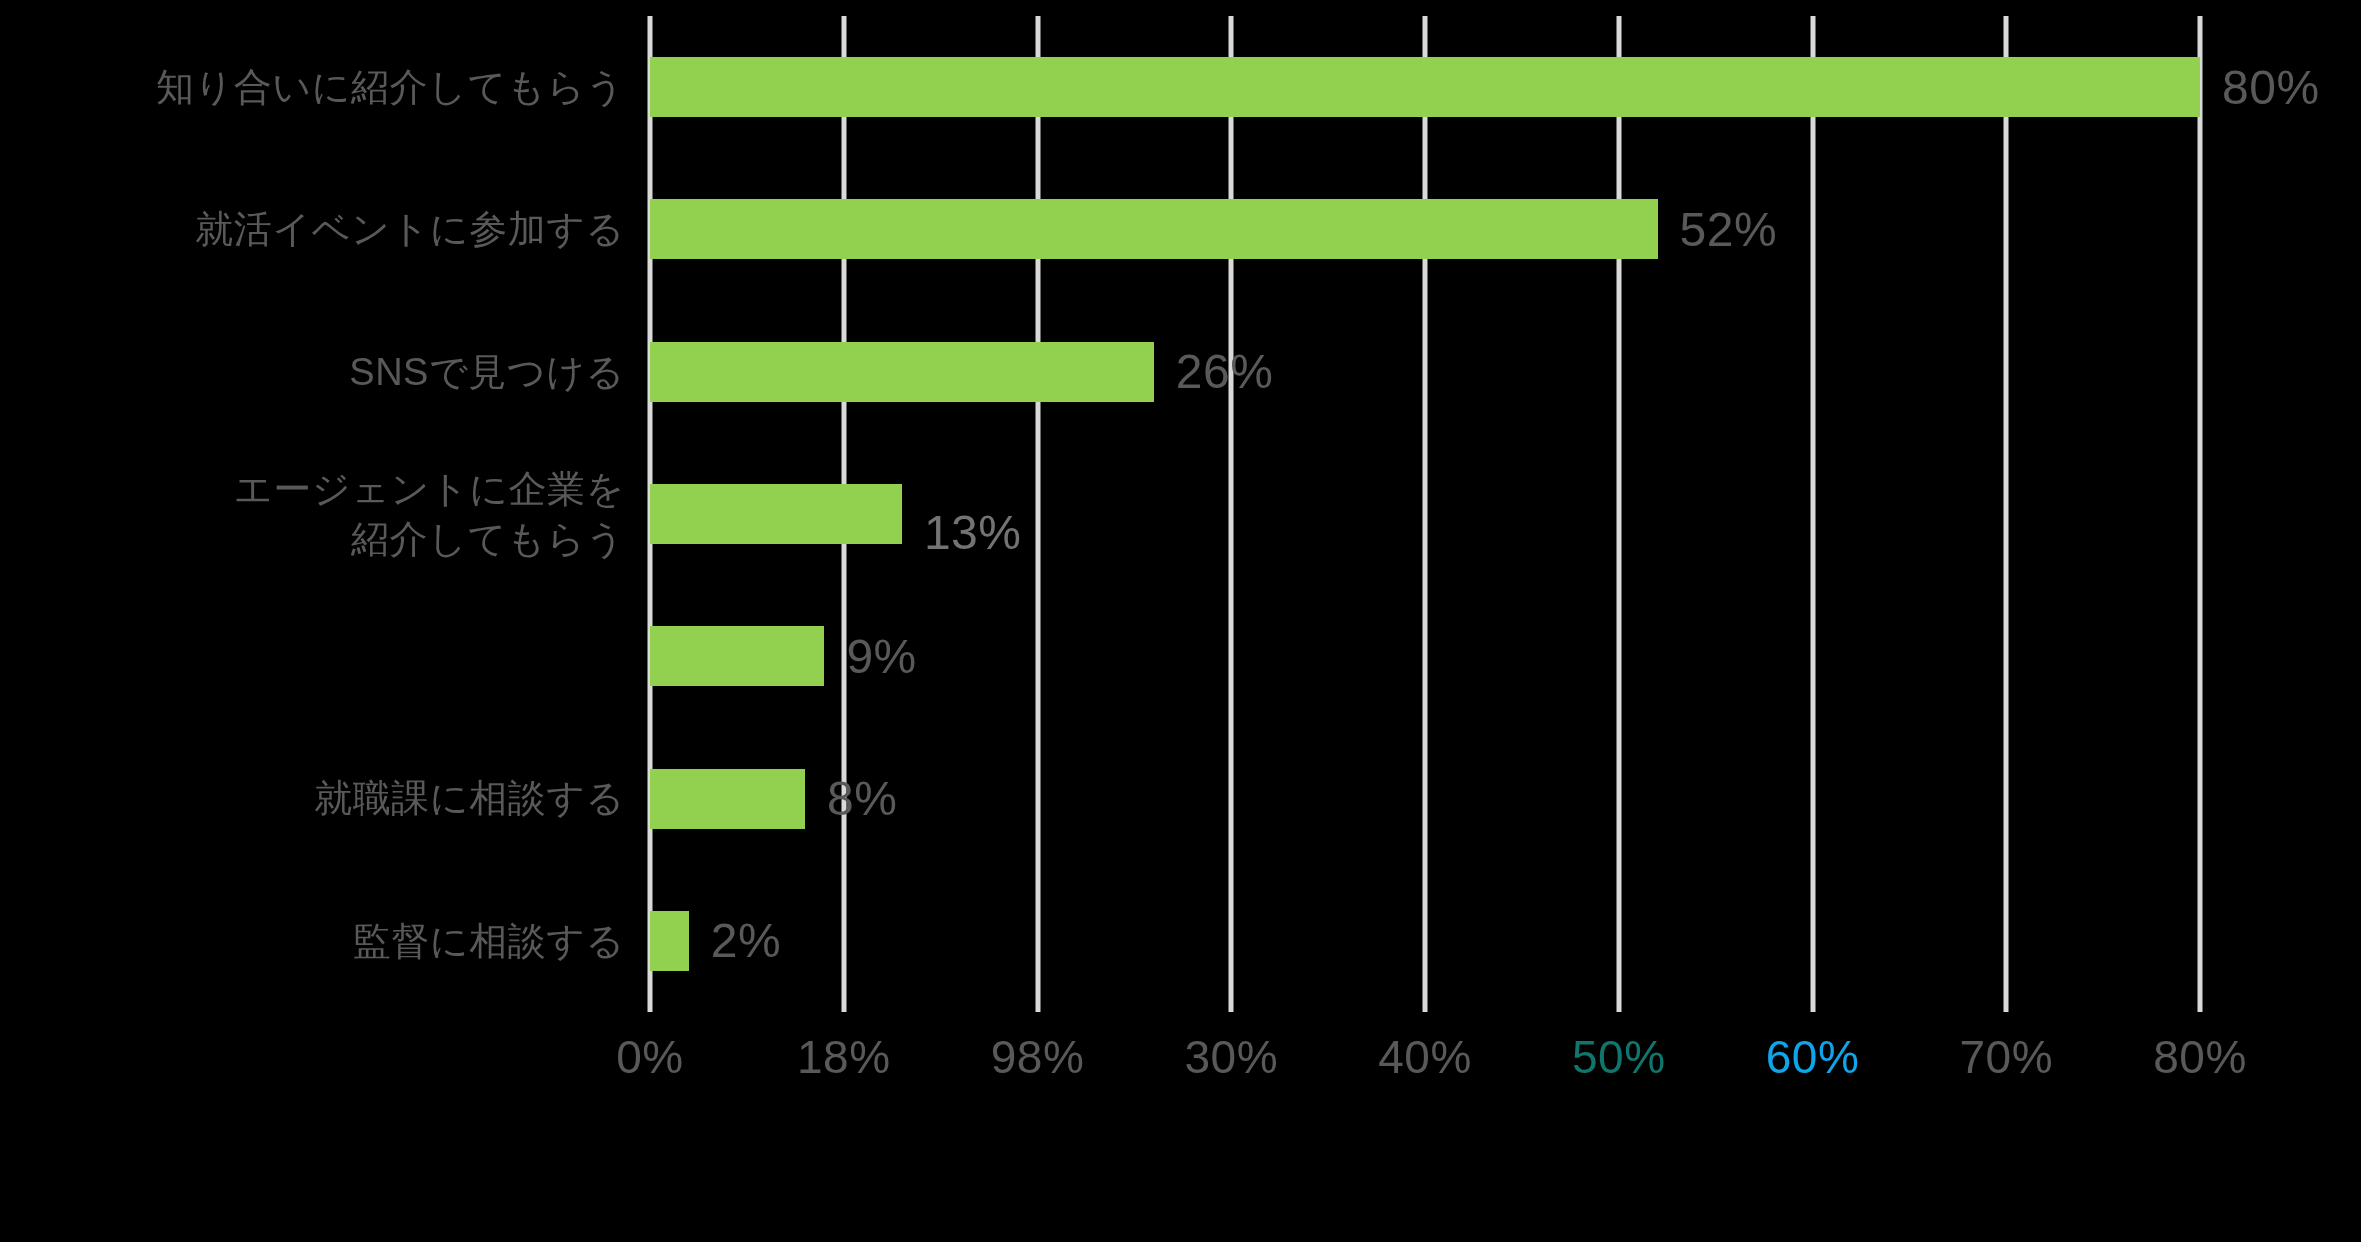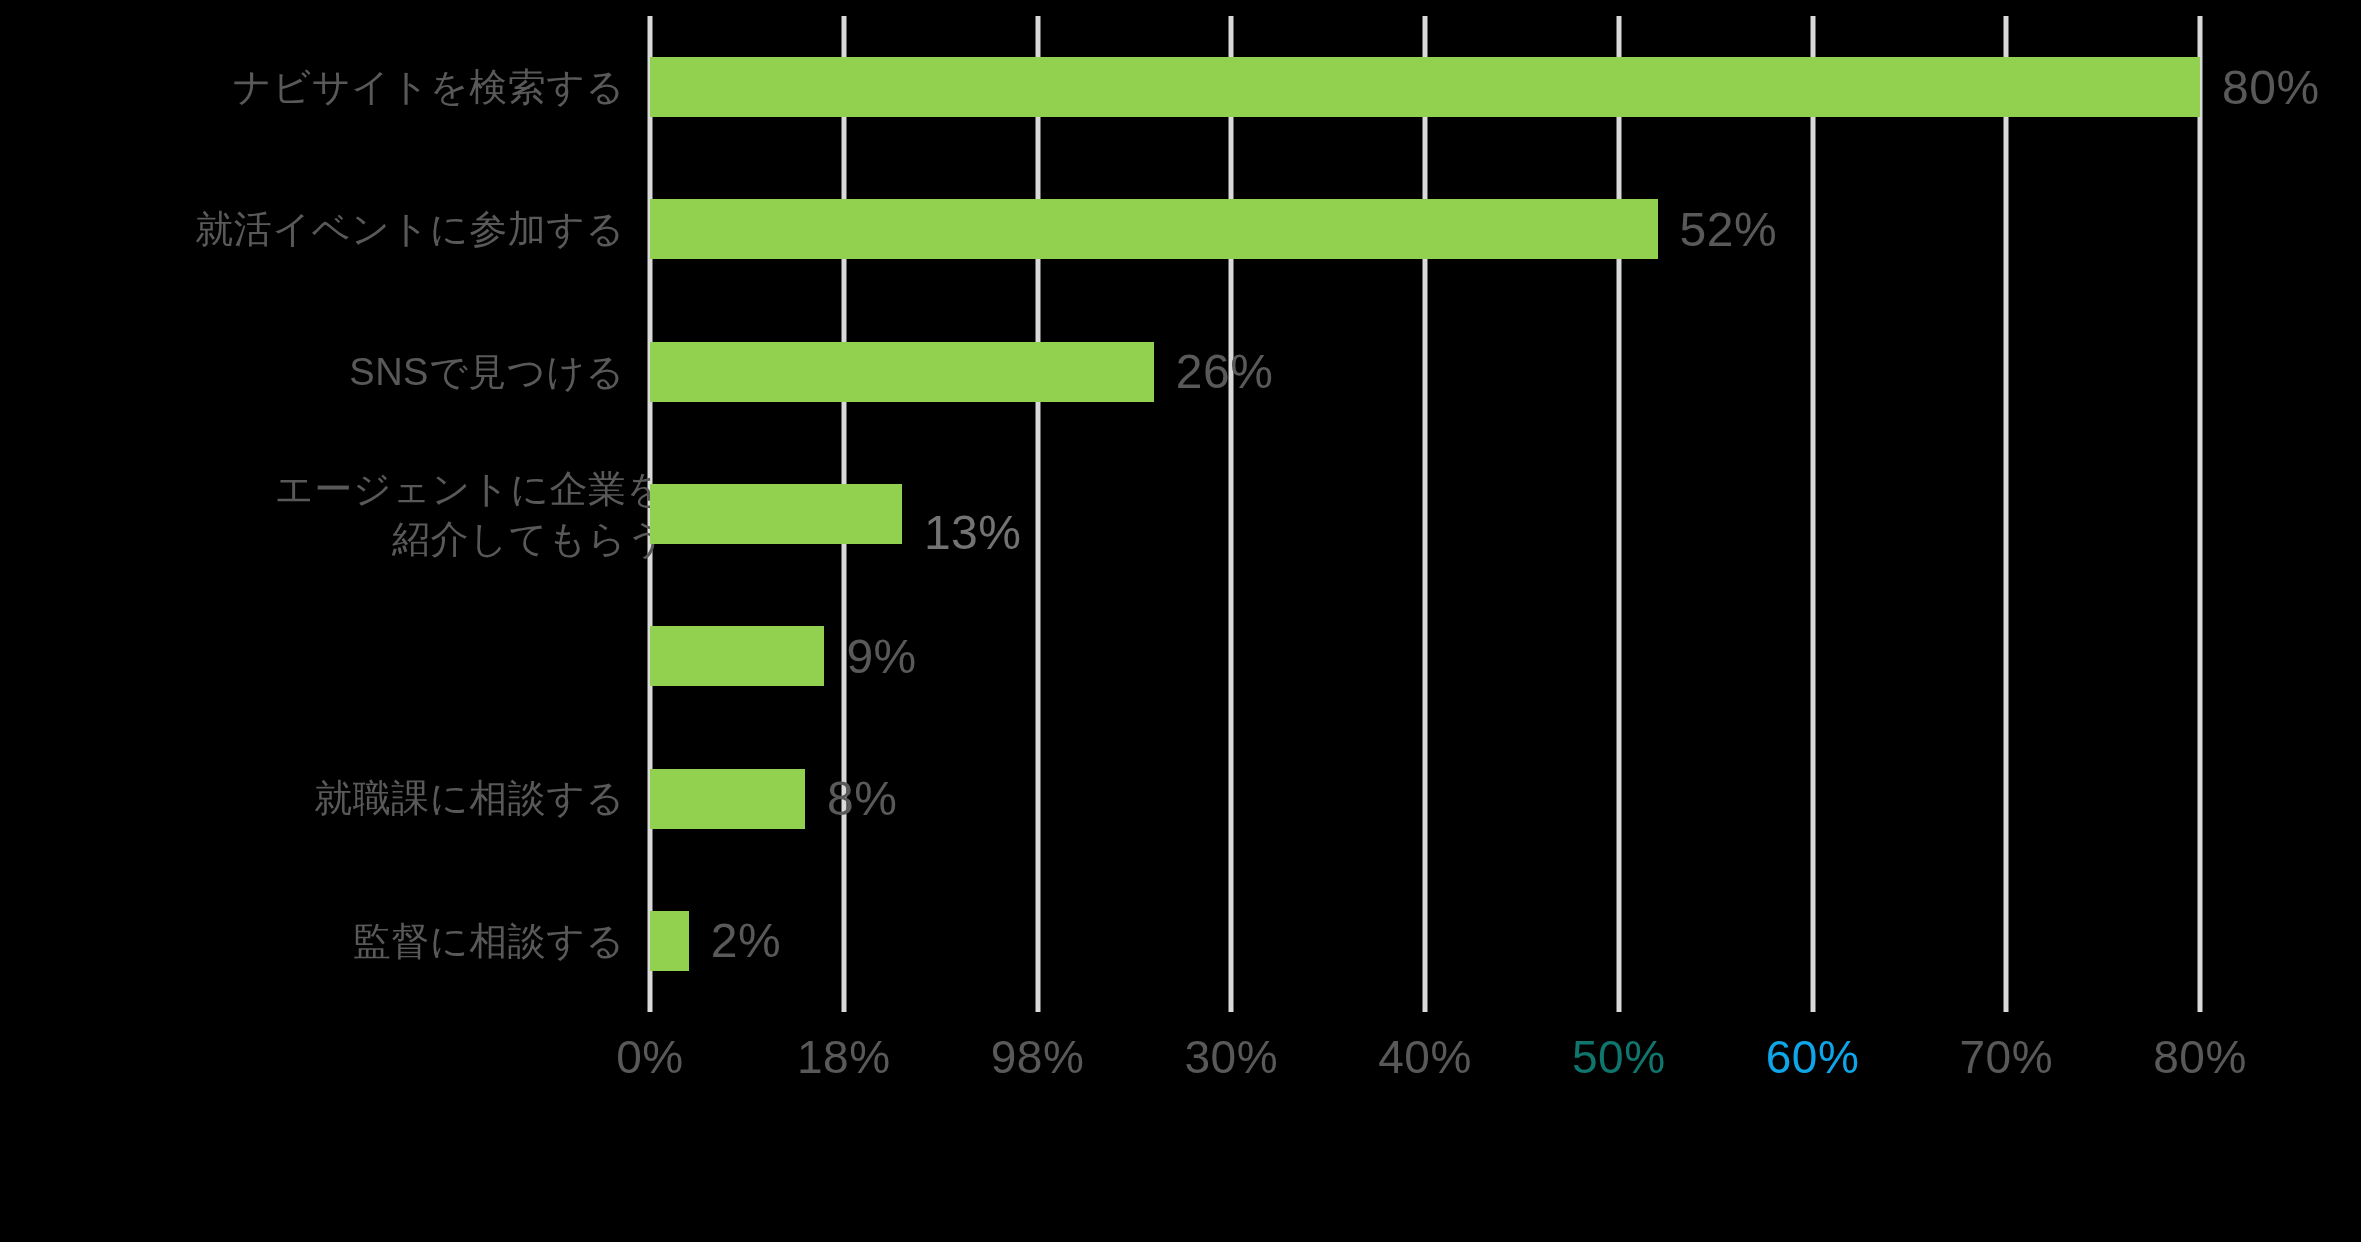--- a/index.html
+++ b/index.html
@@ -123,21 +123,21 @@
     <div class="gridline" style="left: 50%; background: rgb(217, 217, 217);"></div>
     <div class="gridline" style="left: 62.5%; background: rgb(217, 217, 217);"></div>
     <div class="gridline" style="left: 75%; background: rgb(217, 217, 217);"></div>
     <div class="gridline" style="left: 87.5%; background: rgb(217, 217, 217);"></div>
     <div class="gridline" style="left: 100%; background: rgb(217, 217, 217);"></div>
   </div>
 
   <div class="rows">
 
     <div class="row" style="top:0px">
-      <div class="cat-label" style="color: rgb(89, 89, 89);">ナビサイトを検索する</div>
+      <div class="cat-label" style="color: rgb(89, 89, 89);">知り合いに紹介してもらう</div>
       <div class="bar-wrap">
         <div class="bar" style="width: 1550px; background: rgb(146, 208, 80);"></div>
         <div class="bar-value" style="color: rgb(89, 89, 89);">80%</div>
       </div>
     </div>
 
     <div class="row" style="top:142.28px">
       <div class="cat-label" style="color: rgb(89, 89, 89);">就活イベントに参加する</div>
       <div class="bar-wrap">
         <div class="bar" style="width: 1007.5px; background: rgb(146, 208, 80);"></div>
@@ -147,21 +147,21 @@
 
     <div class="row" style="top:284.57px">
       <div class="cat-label" style="color: rgb(89, 89, 89);">SNSで見つける</div>
       <div class="bar-wrap">
         <div class="bar" style="width: 503.75px; background: rgb(146, 208, 80);"></div>
         <div class="bar-value" style="color: rgb(89, 89, 89);">26%</div>
       </div>
     </div>
 
     <div class="row" style="top:426.85px">
-      <div class="cat-label" style="color: rgb(89, 89, 89); padding-left: 41px;">エージェントに企業を
+      <div class="cat-label" style="color: rgb(89, 89, 89);">エージェントに企業を
 紹介してもらう</div>
       <div class="bar-wrap">
         <div class="bar" style="width: 251.88px; background: rgb(146, 208, 80);"></div>
         <div class="bar-value" style="color: #737373; margin-top: 38px;">13%</div>
       </div>
     </div>
 
     <div class="row" style="top:569.14px">
       <div class="bar-wrap">
         <div class="bar" style="width: 174.38px; background: rgb(146, 208, 80);"></div>

